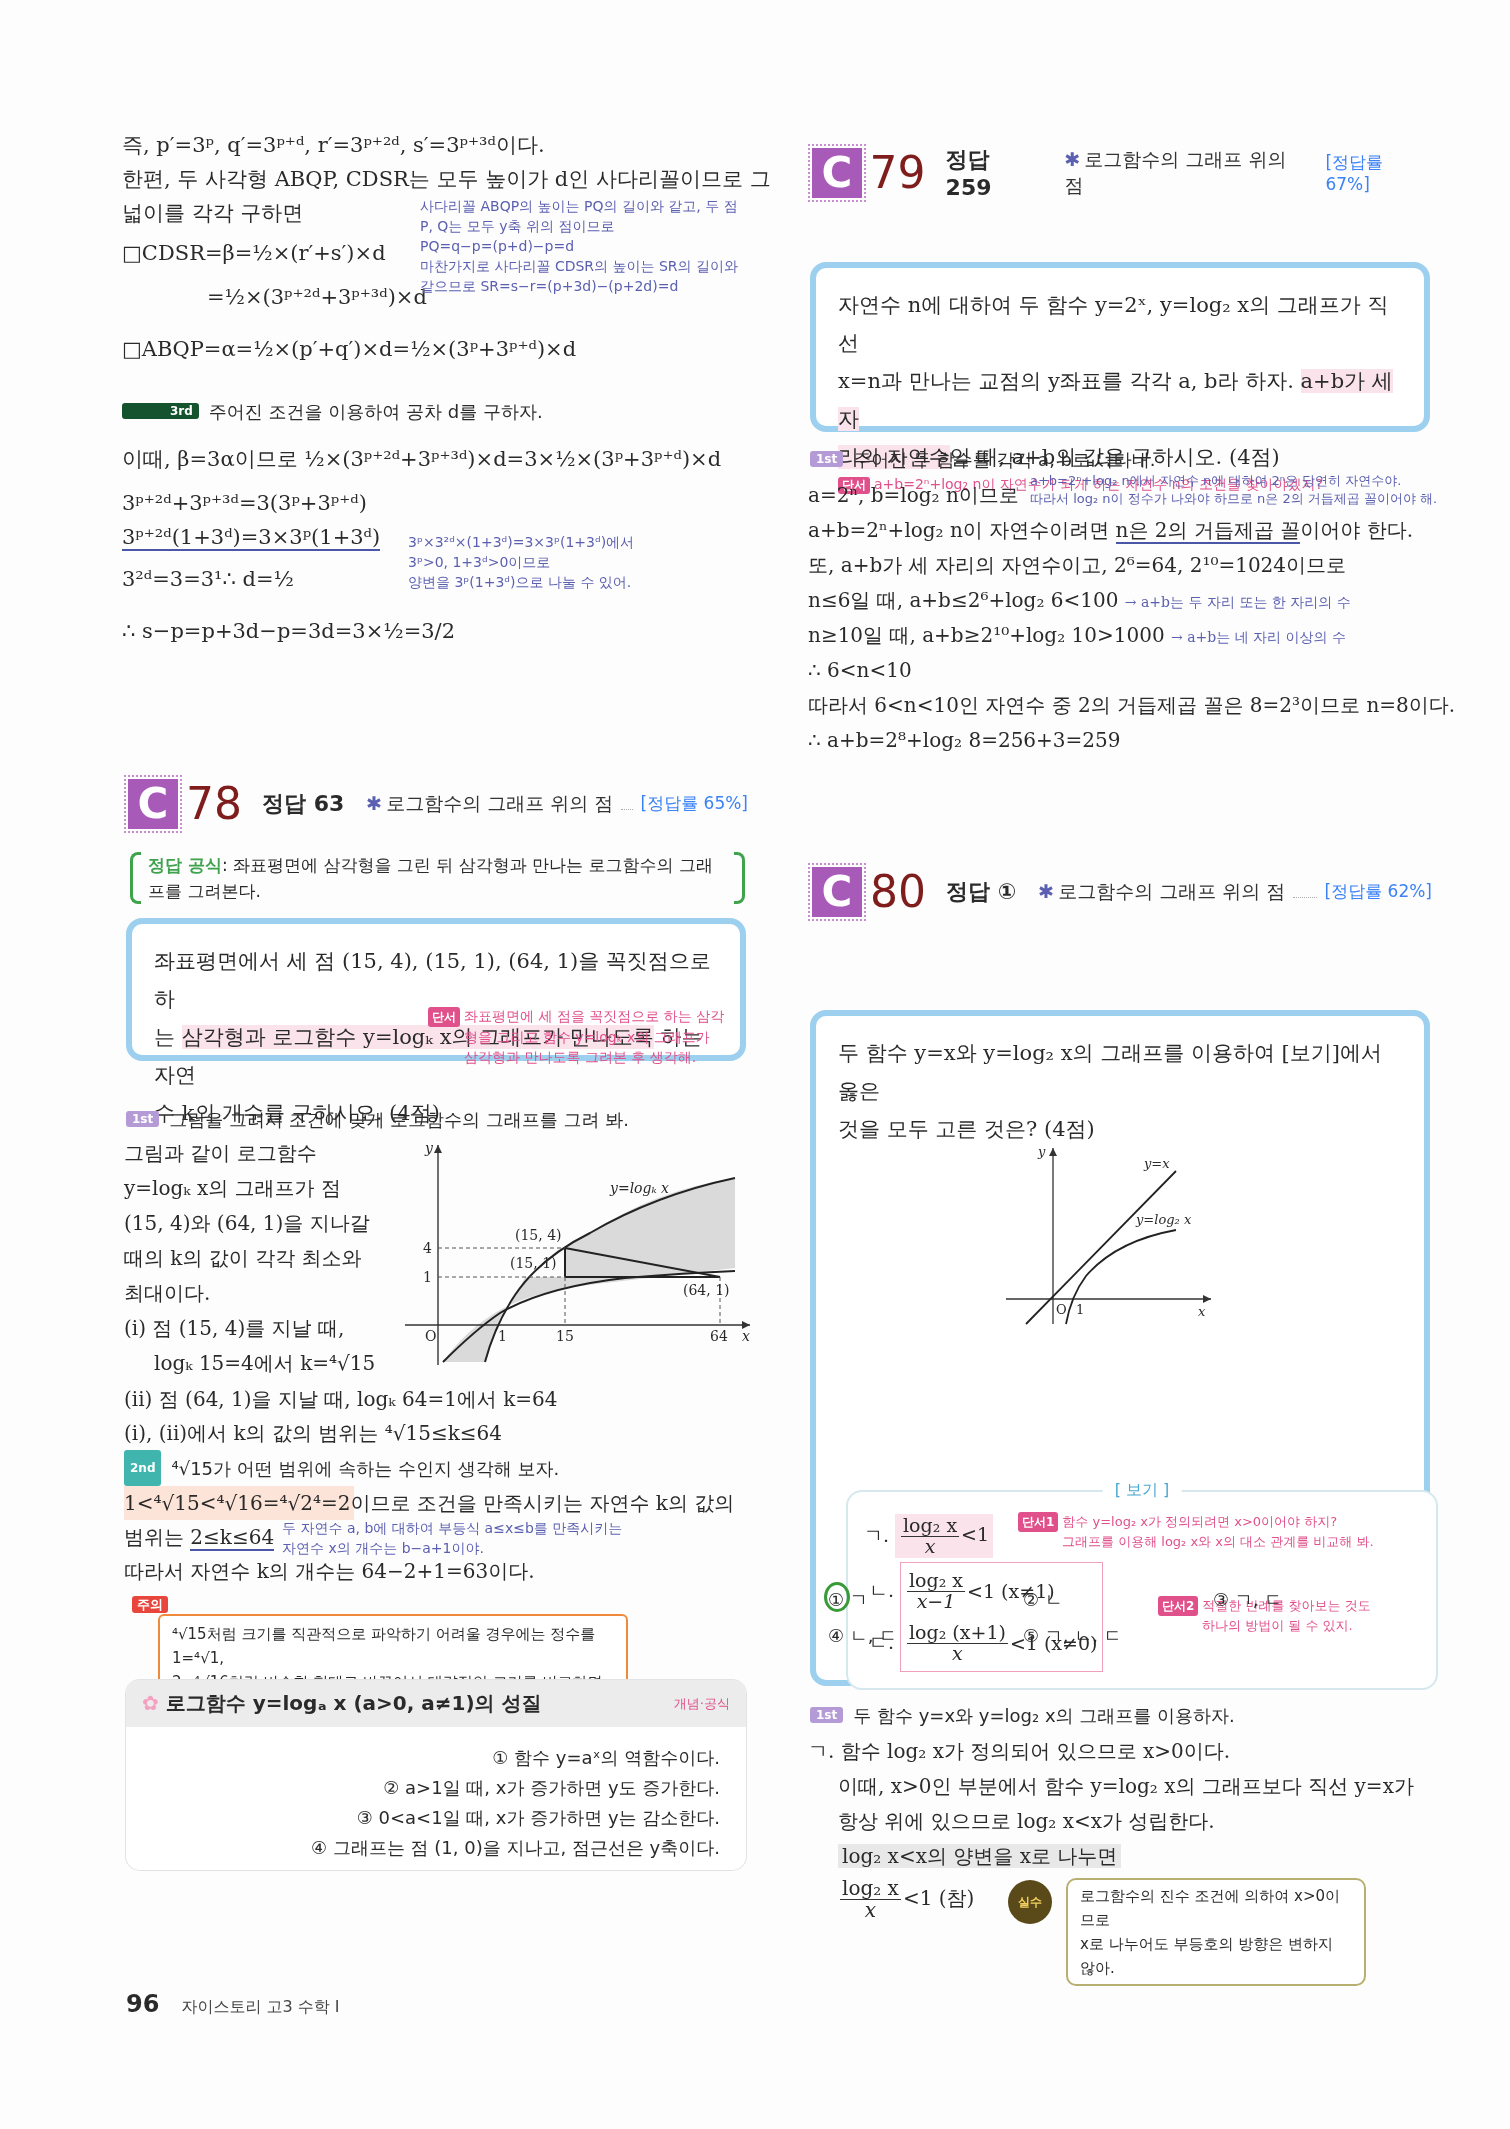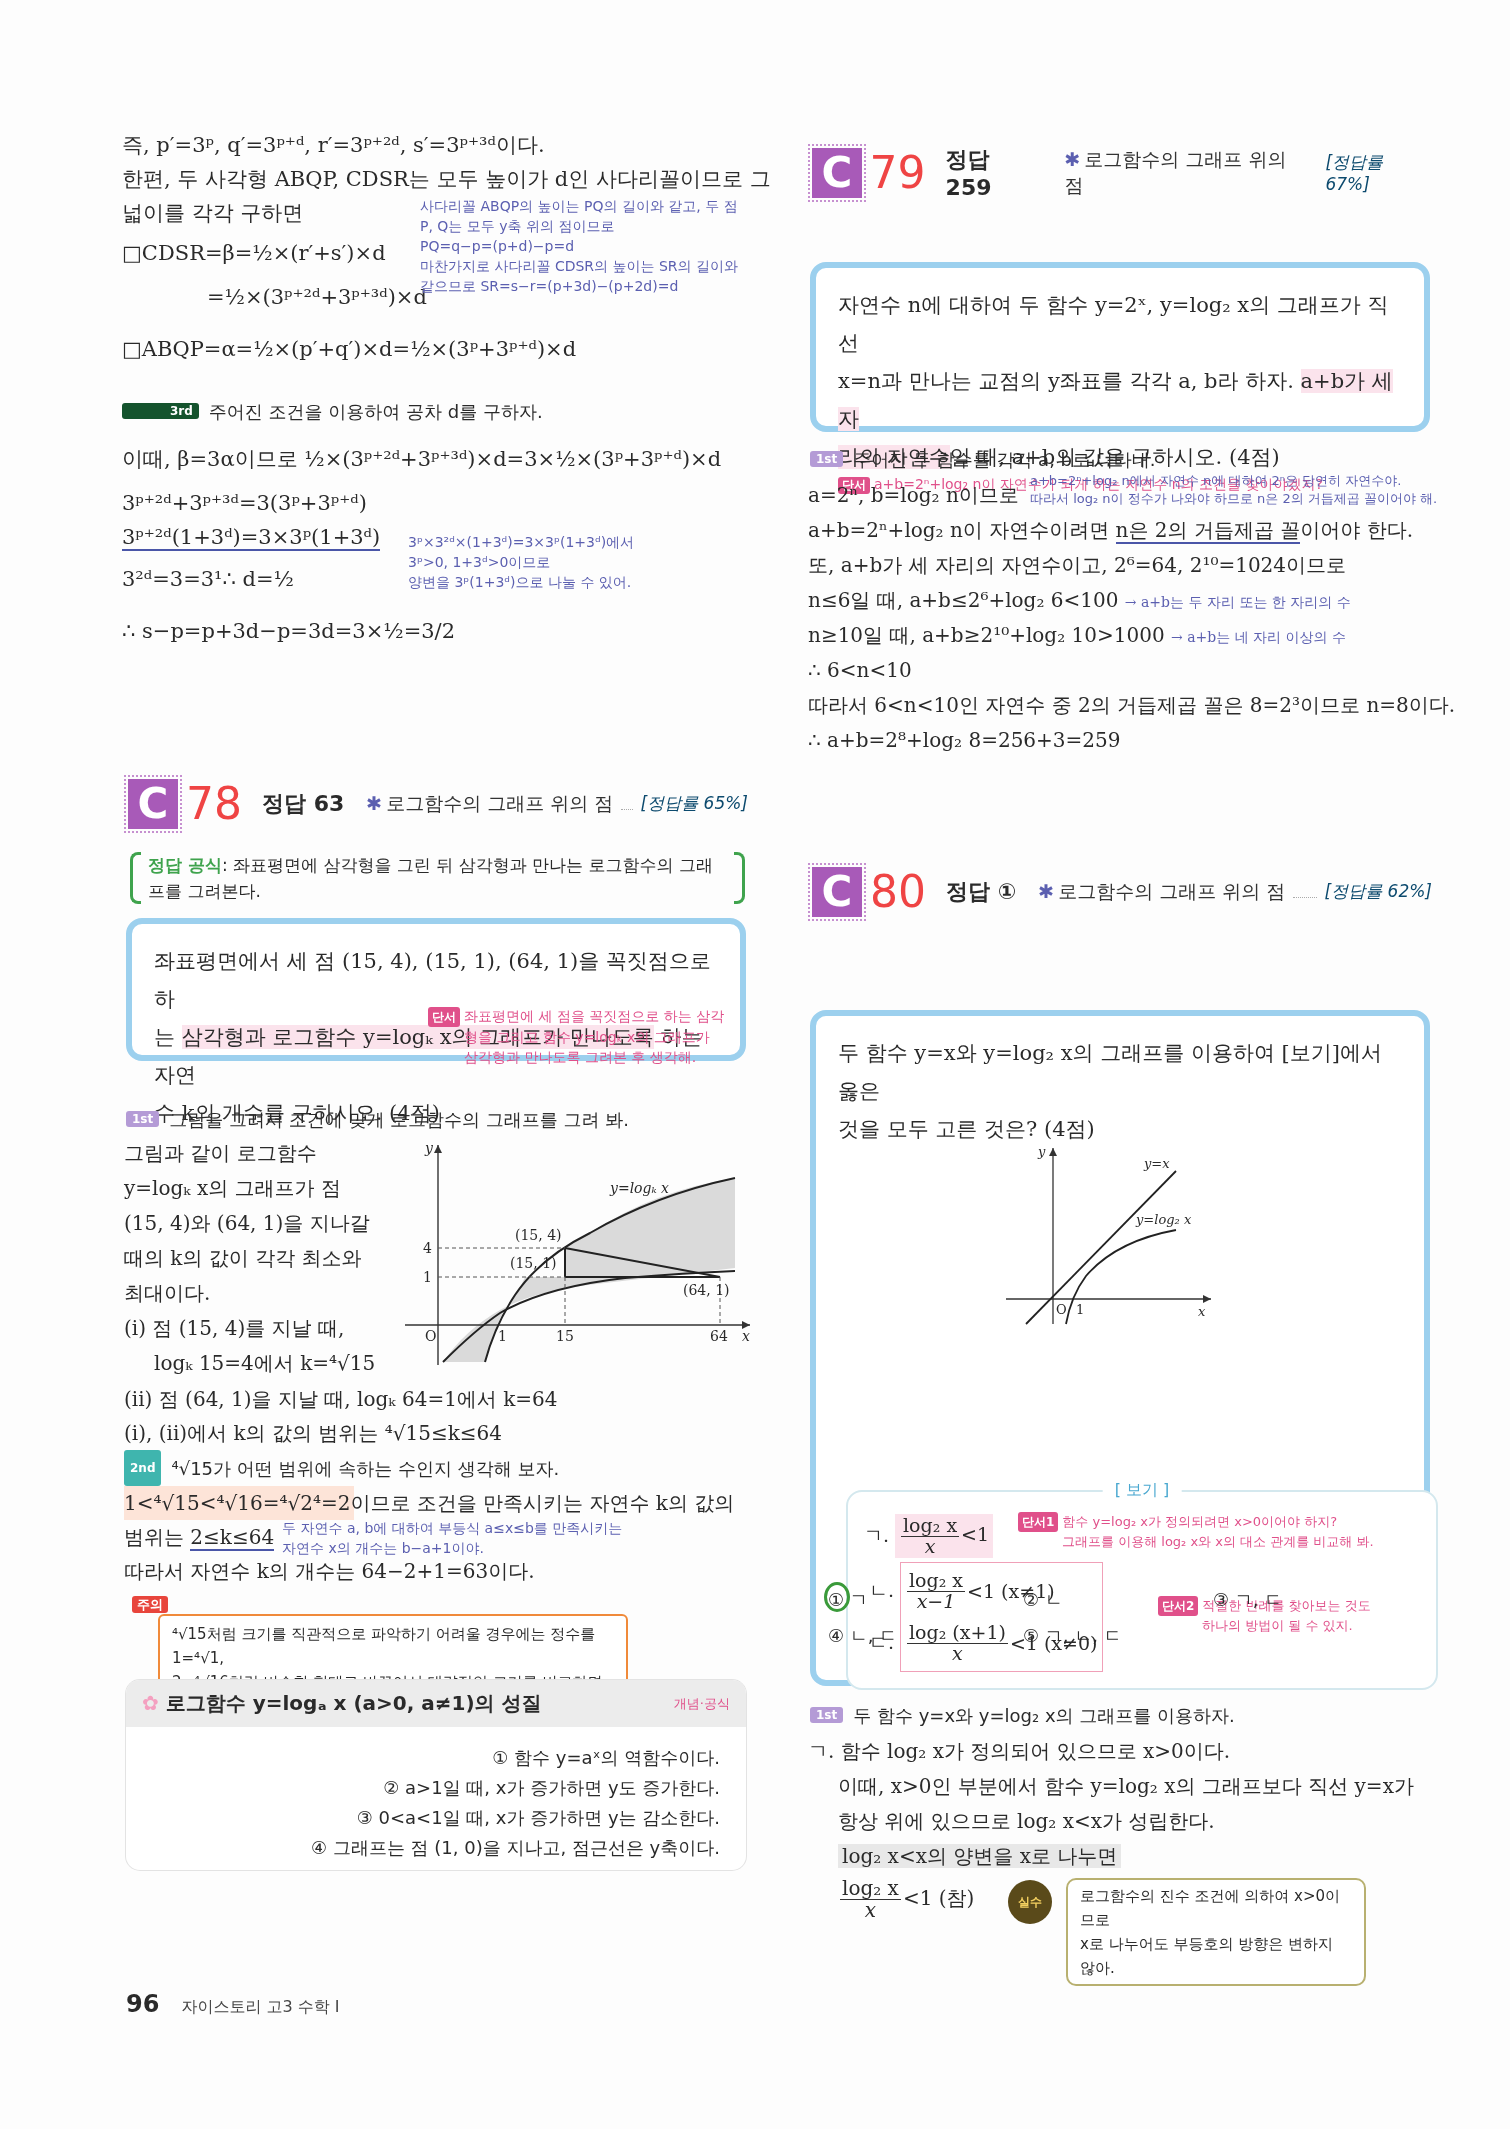--- a/index.html
+++ b/index.html
@@ -10,26 +10,26 @@
   .line { font-size: 21px; line-height: 34px; white-space: nowrap; }
   .ital { font-style: italic; font-family: "DejaVu Serif", serif; }
   .note { color: #5b5fb0; font-size: 14px; line-height: 20px; white-space: nowrap; }
   .pink { color: #e0508a; }
   .step { display: inline-block; font-size: 12px; font-weight: bold; color: #fff; padding: 1px 6px; border-radius: 3px; margin-right: 10px; vertical-align: 3px; }
   .step.s1 { background: #b49bd6; }
   .step.s2 { background: #3fb5ae; }
   .step.s3 { background: #14532d; padding-left: 48px; }
   .hdr { display: flex; align-items: center; }
   .cbox { width: 50px; height: 50px; background: #a85ab8; color: #fff; font-size: 42px; font-weight: bold; display: flex; align-items: center; justify-content: center; outline: 2px dotted #c690d0; outline-offset: 2px; }
-  .qnum { font-size: 44px; color: #ef4444; margin-left: 8px; margin-right: 20px; }
+  .qnum { font-size: 44px; color: #7f1d1d; margin-left: 8px; margin-right: 20px; }
   .ans { font-size: 22px; font-weight: bold; margin-right: 22px; }
   .topic { font-size: 19px; color: #333; }
   .topic .star { color: #5b5fb0; margin-right: 4px; }
   .dots { flex: 1; border-bottom: 1px dotted #aaa; margin: 0 8px; height: 12px; }
-  .rate { font-size: 17px; color: #0c4a6e; font-style: italic; }
+  .rate { font-size: 17px; color: #3b82f6; }
   .formula { font-size: 17px; line-height: 26px; padding: 4px 18px; position: relative; }
   .formula::before, .formula::after { content: ""; position: absolute; top: 4px; bottom: 4px; width: 8px; border: 3px solid #3fa34d; }
   .formula::before { left: 0; border-right: none; border-radius: 8px 0 0 8px; }
   .formula::after { right: 0; border-left: none; border-radius: 0 8px 8px 0; }
   .formula .lbl { color: #3fa34d; font-weight: bold; }
   .qbox { border: 6px solid #9cd0ee; border-radius: 16px; background: #fff; padding: 18px 22px; }
   .qtext { font-size: 21px; line-height: 38px; font-family: "DejaVu Serif", serif; }
   .hl { background: #fbe3ec; }
   .tag { display: inline-block; background: #e0508a; color: #fff; font-size: 12px; font-weight: bold; padding: 0 4px; border-radius: 3px; margin-right: 4px; }
   .ul { border-bottom: 2px solid #4a56a8; }

